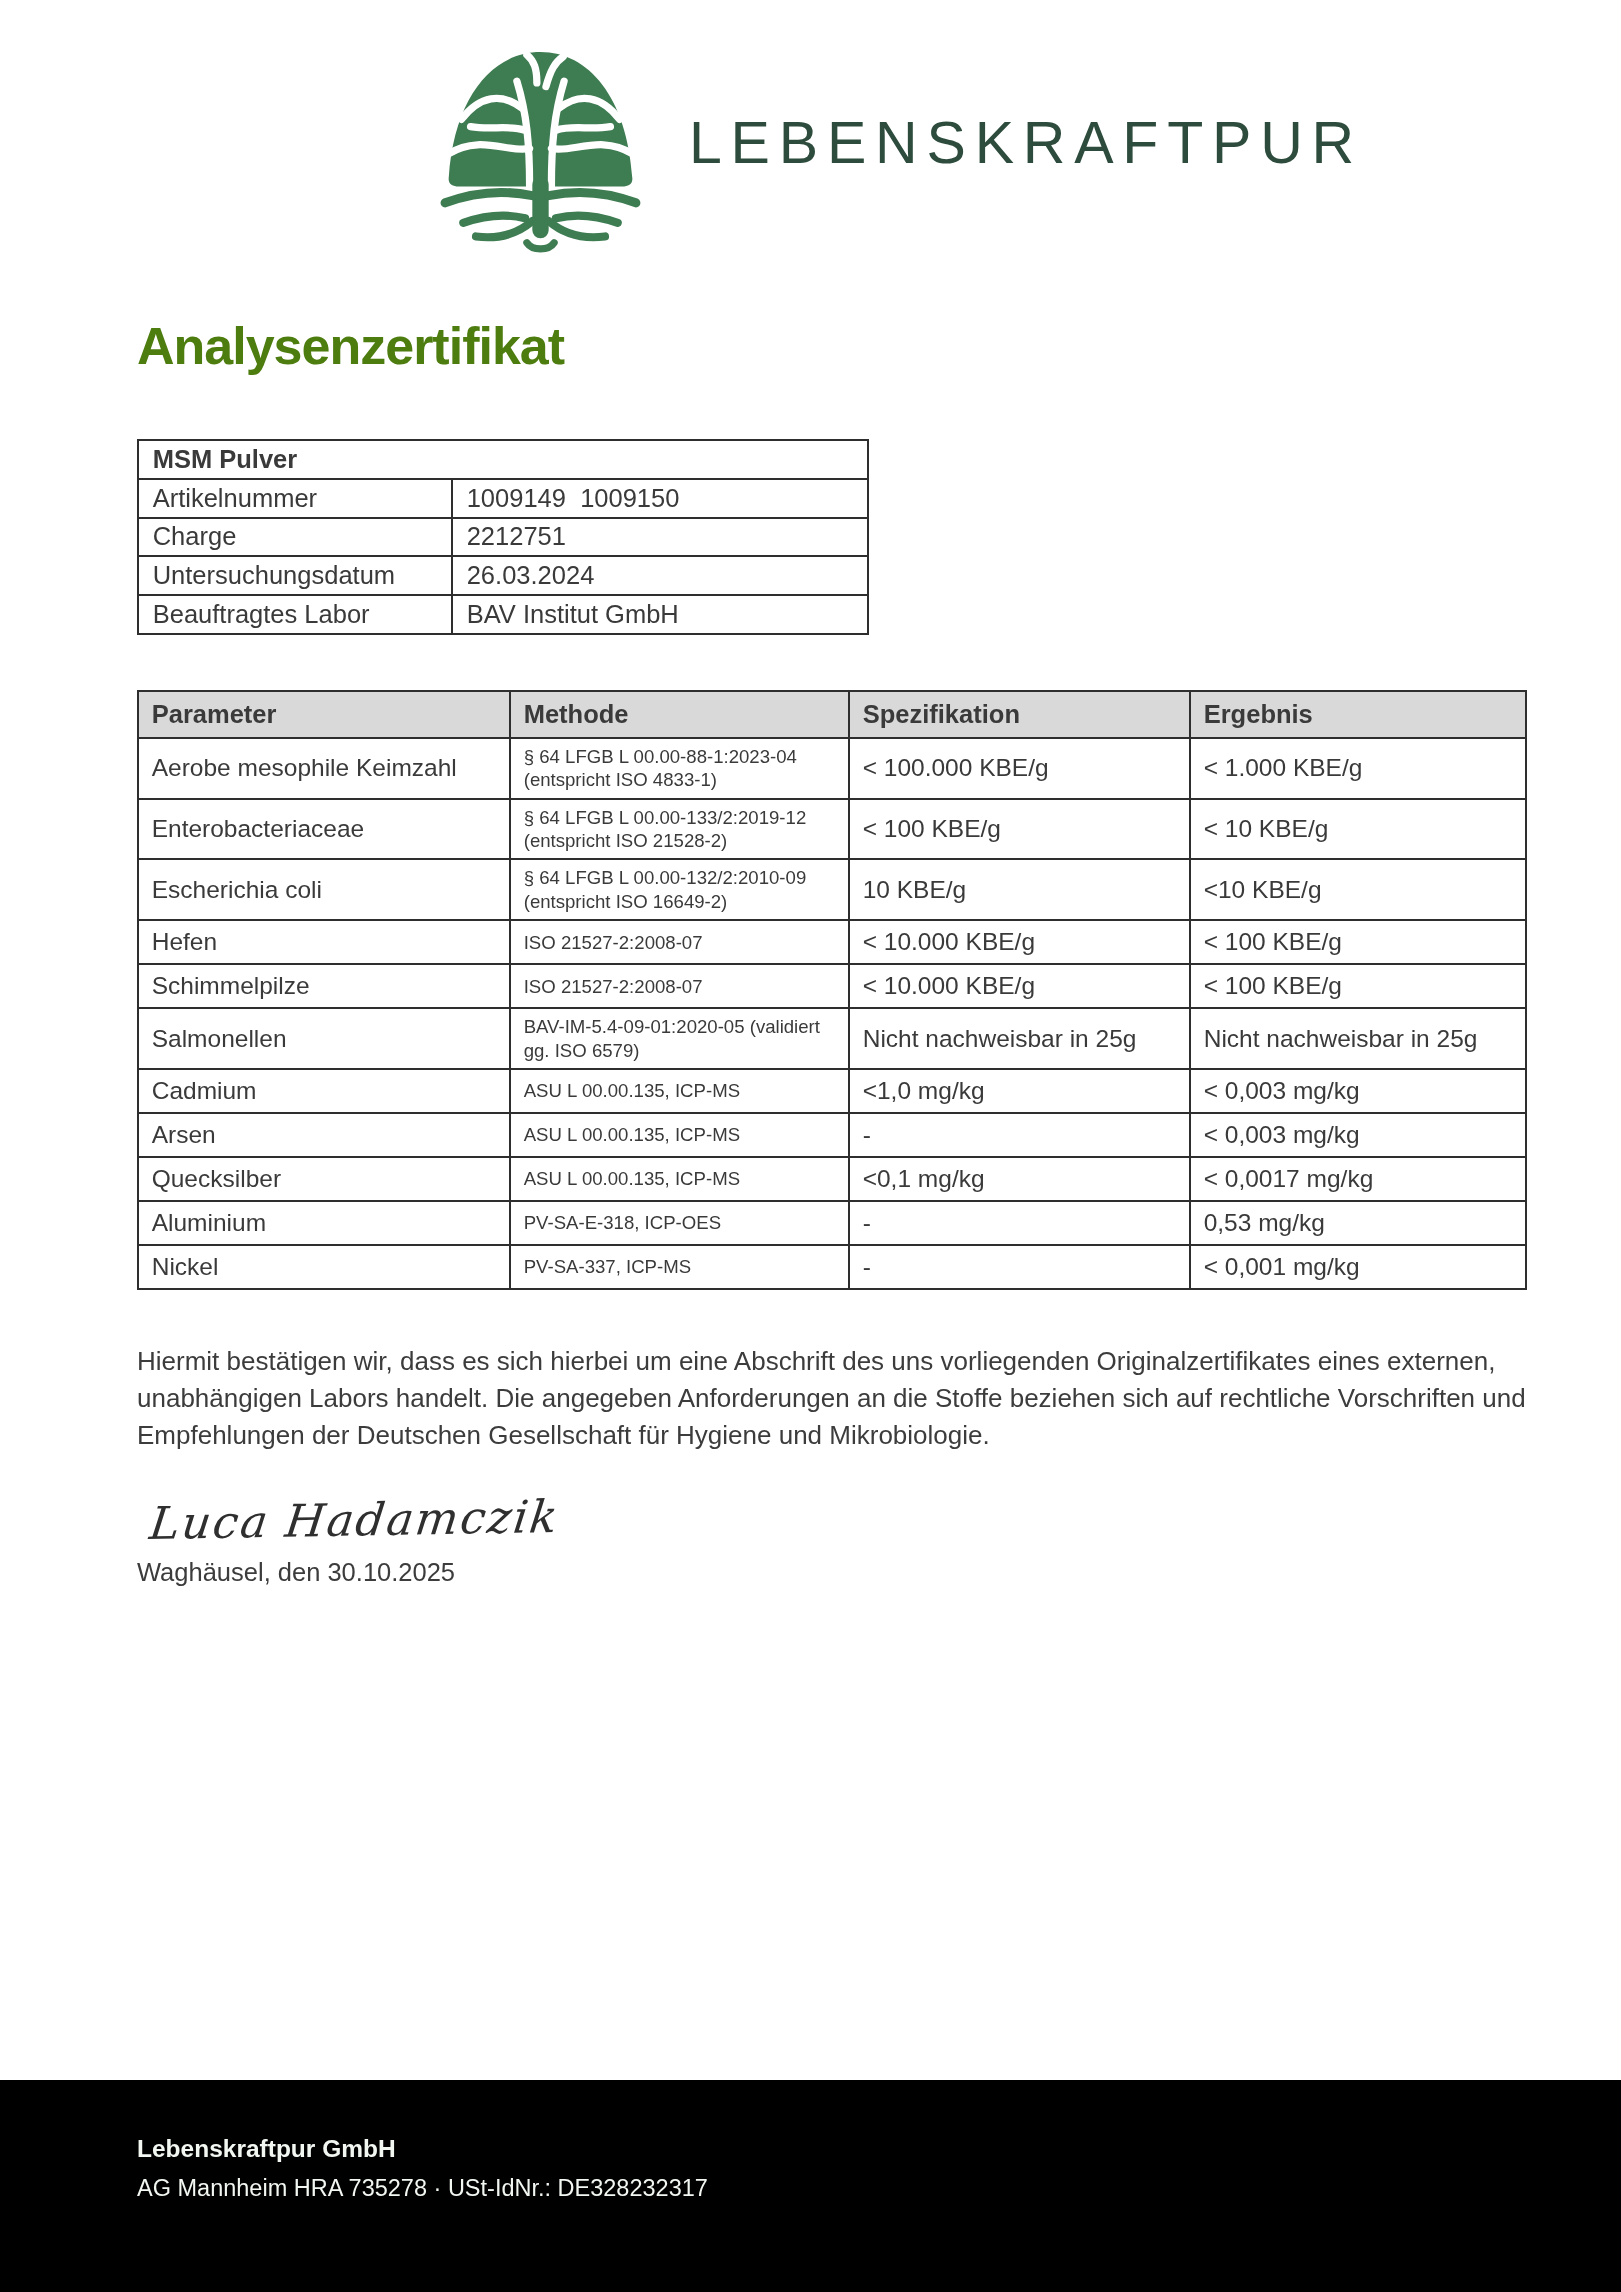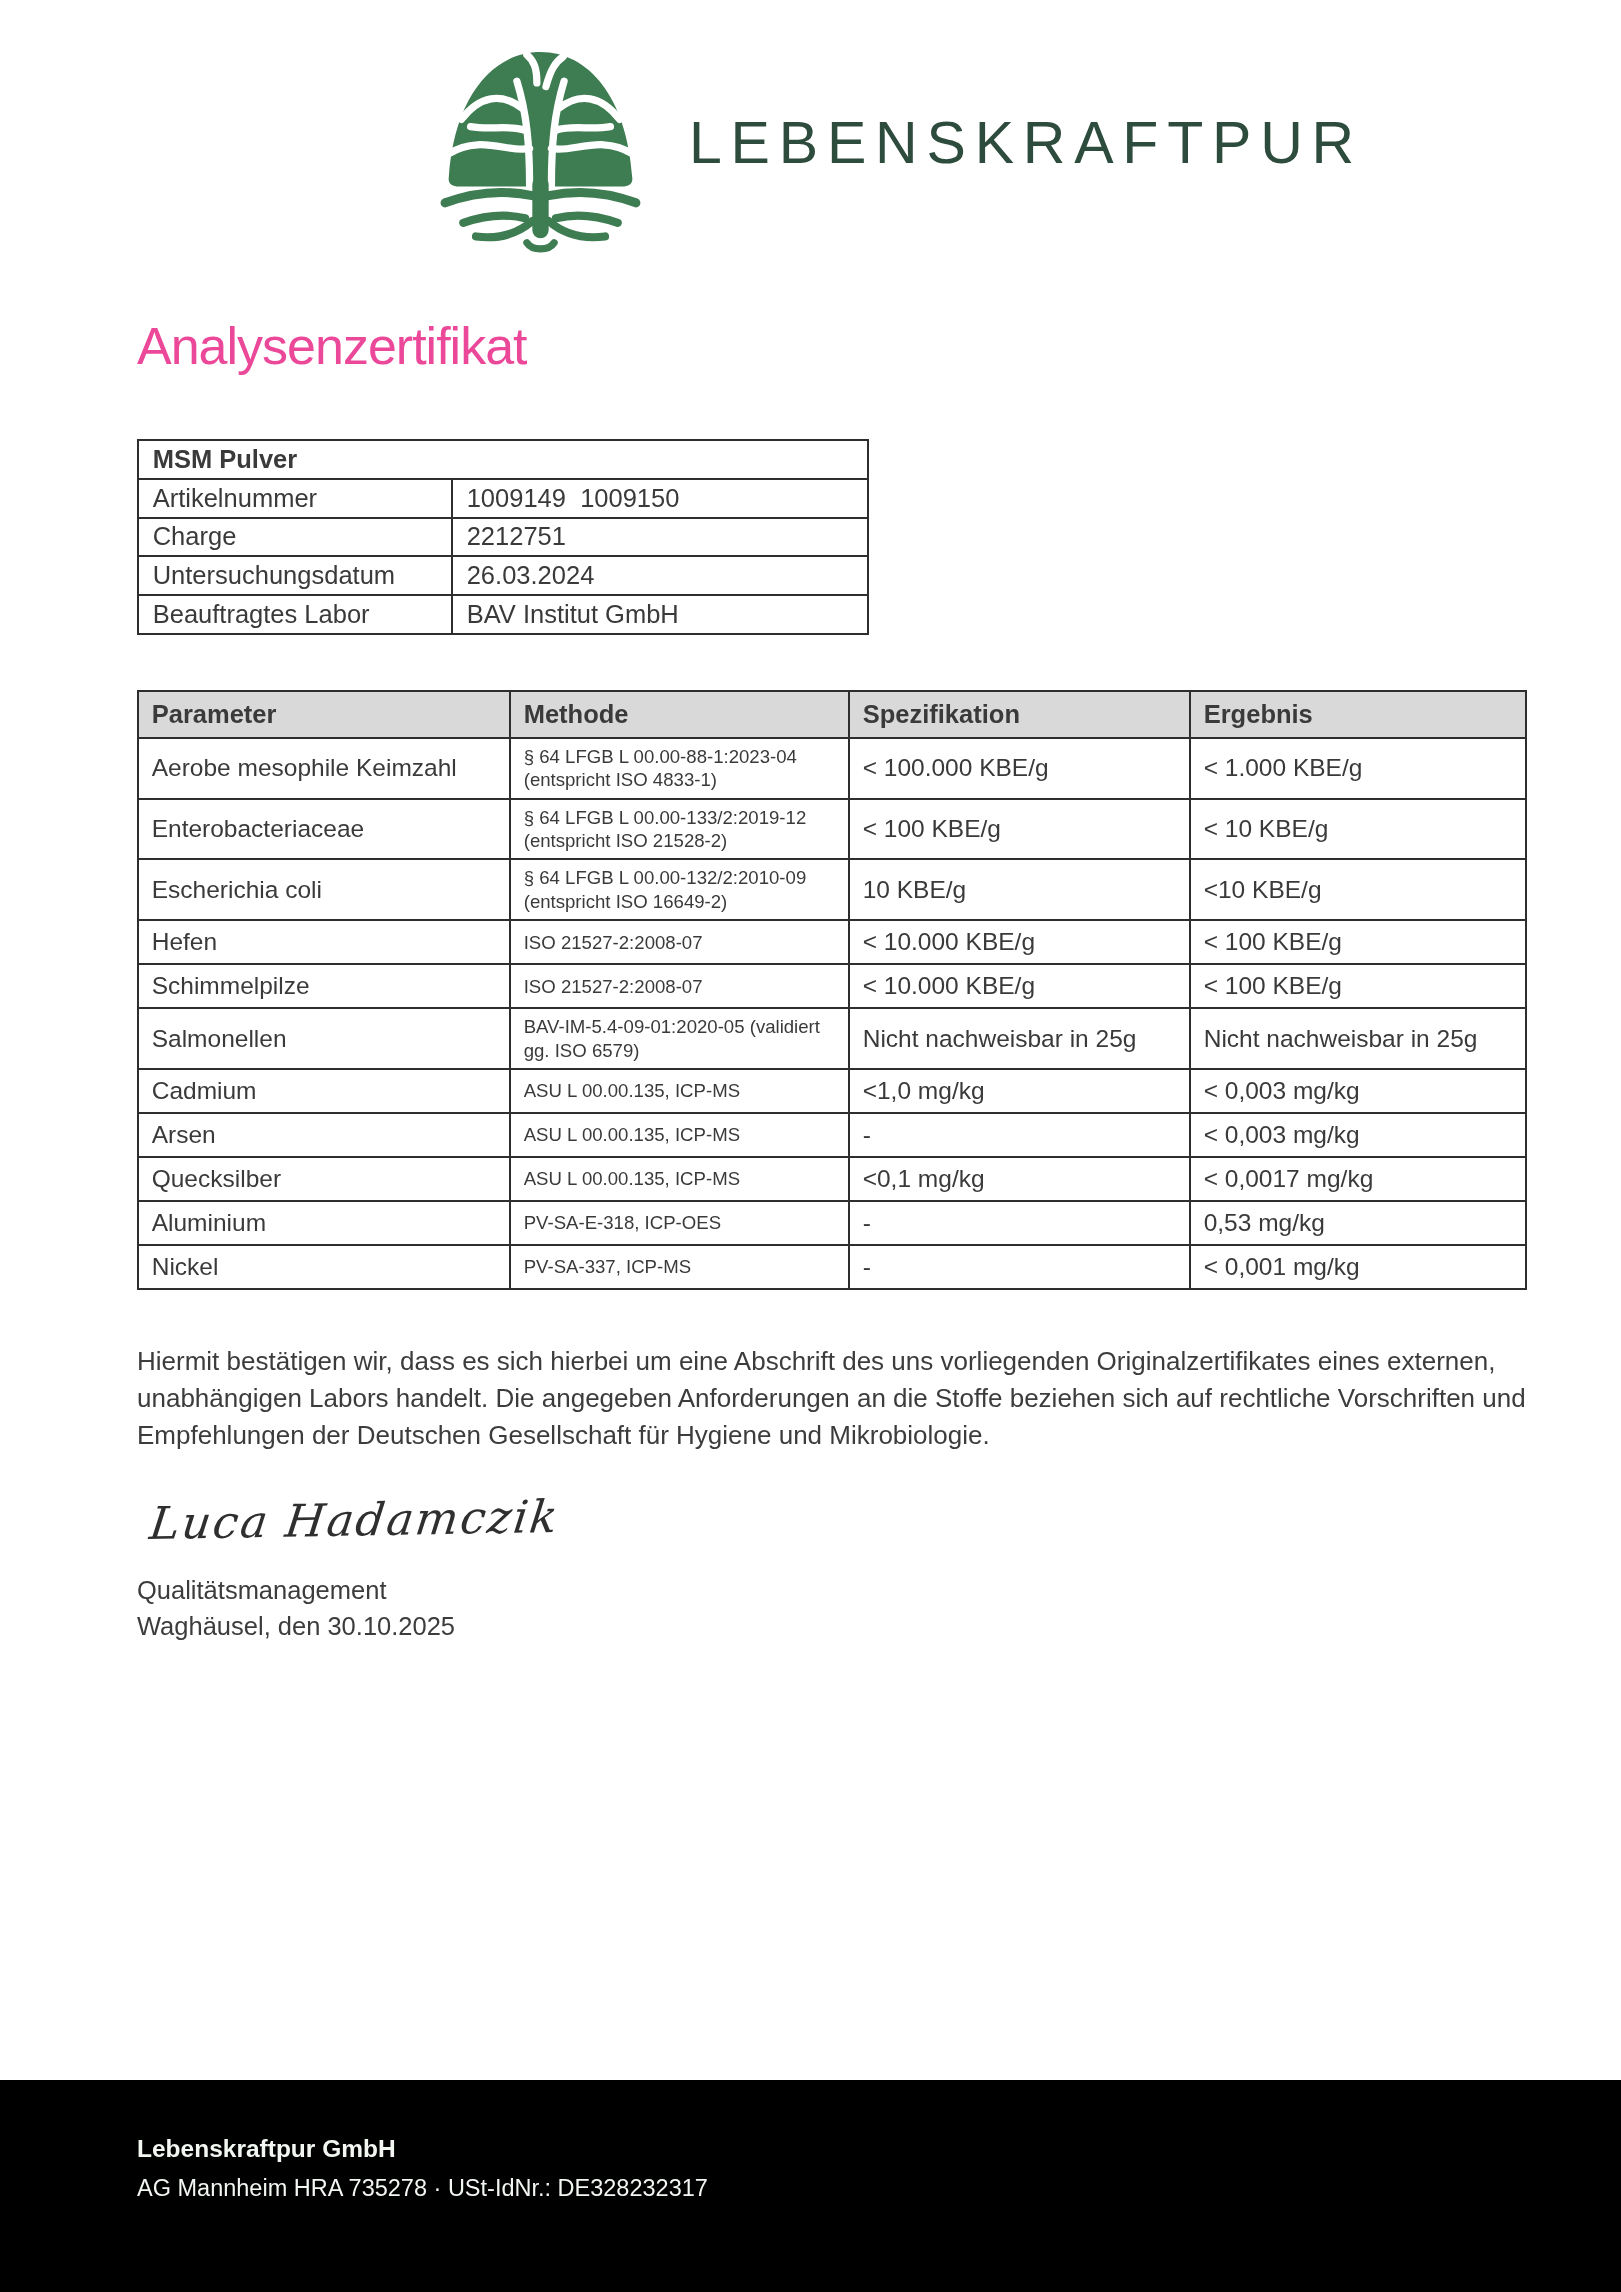--- a/index.html
+++ b/index.html
@@ -32,22 +32,22 @@
     letter-spacing: 8.8px;
     color: #2e4c3d;
     margin-top: -17.6px;
     white-space: nowrap;
   }
 
   
   .doc-title {
     margin: 55px 0 0 137px;
     font-size: 52px;
-    font-weight: normal;
-    color: #ec4899;
+    font-weight: bold;
+    color: #4d7c0f;
     letter-spacing: -1px;
   }
 
   
   table { border-collapse: collapse; }
   .info-table {
     margin: 63px 0 16px 137px;
     width: 732px;
     border: 2.9px solid #2e2e2e;
   }
@@ -270,21 +270,20 @@
         <td>-</td>
         <td>&lt; 0,001 mg/kg</td>
       </tr>
     </tbody>
   </table>
 
   <p class="statement">Hiermit bestätigen wir, dass es sich hierbei um eine Abschrift des uns vorliegenden Originalzertifikates eines externen, unabhängigen Labors handelt. Die angegeben Anforderungen an die Stoffe beziehen sich auf rechtliche Vorschriften und Empfehlungen der Deutschen Gesellschaft für Hygiene und Mikrobiologie.</p>
 
   <div class="signature-block">
     <div class="signature-name">Luca Hadamczik</div>
-    <div class="signature-role">Qualitätsmanagement</div>
     <div class="signature-date">Waghäusel, den 30.10.2025</div>
   </div>
 
   <div class="page-footer" style="background: #000000;">
     <div class="footer-company">Lebenskraftpur GmbH</div>
     <div class="footer-line">AG Mannheim HRA 735278 · USt-IdNr.: DE328232317</div>
   </div>
 
 </div>
 

